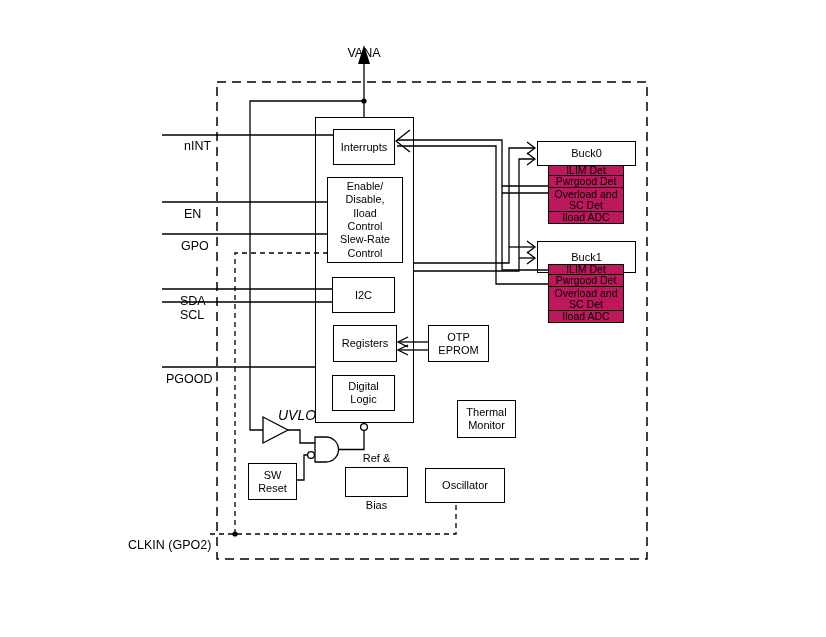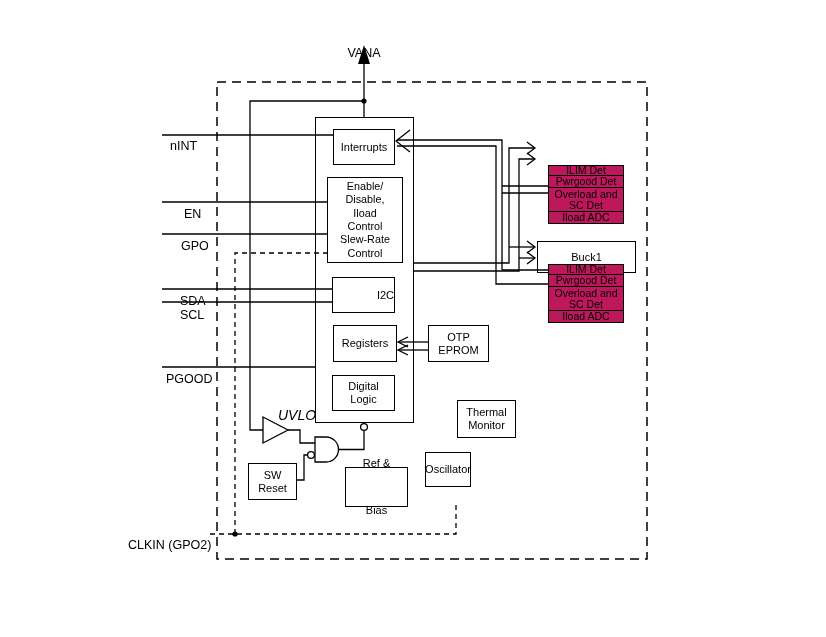--- a/index.html
+++ b/index.html
@@ -36,21 +36,21 @@
 
   <div class="blk" style="left:327px;top:177px;width:76px;height:86px;font-size:10.8px;line-height:13.4px;">
     <span>Enable/</span>
     <span>Disable,</span>
     <span>Iload</span>
     <span>Control</span>
     <span>Slew-Rate</span>
     <span>Control</span>
   </div>
 
-  <div class="blk" style="left:332px;top:277px;width:63px;height:36px;align-items:flex-end;">
+  <div class="blk" style="left:332px;top:277px;width:63px;height:36px;">
     <span>I2C</span>
   </div>
 
   <div class="blk" style="left:333px;top:325px;width:64px;height:37px;">
     <span>Registers</span>
   </div>
 
   <div class="blk" style="left:332px;top:375px;width:63px;height:36px;">
     <span>Digital</span>
     <span>Logic</span>
@@ -59,34 +59,37 @@
   <div class="blk" style="left:428px;top:325px;width:61px;height:37px;">
     <span>OTP</span>
     <span>EPROM</span>
   </div>
 
   <div class="blk" style="left:425px;top:400px;width:59px;height:38px;margin-left:32px;">
     <span>Thermal</span>
     <span>Monitor</span>
   </div>
 
-  <div class="blk" style="left:425px;top:452px;width:46px;height:35px;justify-content:center;">
+  <div class="blk" style="left:425px;top:468px;width:80px;height:35px;justify-content:center;">
     <span>Oscillator</span>
   </div>
 
-  <div class="blk" style="left:345px;top:467px;width:63px;height:40px;gap:34px;">
+  <div class="blk" style="left:345px;top:467px;width:63px;height:30px;gap:34px;">
     <span>Ref &amp;</span>
     <span>Bias</span>
   </div>
 
   <div class="blk" style="left:248px;top:463px;width:49px;height:37px;">
     <span>SW</span>
     <span>Reset</span>
   </div>
 
+  <div class="blk" style="left:537px;top:141px;width:99px;height:25px;">
+    <span>Buck0</span>
+  </div>
   <div class="sub-rows" style="left:548px;top:166px;width:76px;">
     <div class="sub-row" style="height:12px;">
         <span>ILIM Det</span>
       </div>
     <div class="sub-row" style="height:13px;">
         <span>Pwrgood Det</span>
       </div>
     <div class="sub-row" style="height:26px;">
         <span style="width:70px;">Overload and SC Det</span>
       </div>
@@ -107,21 +110,21 @@
       </div>
     <div class="sub-row" style="height:26px;">
         <span style="width:70px;">Overload and SC Det</span>
       </div>
     <div class="sub-row" style="height:13px;">
         <span>Iload ADC</span>
       </div>
   </div>
 
   <div class="pin-label" style="left:338px;top:26px;width:52px;text-align:center;">VANA</div>
-  <div class="pin-label" style="left:170px;top:119px;">nINT</div>
+  <div class="pin-label" style="left:184px;top:119px;">nINT</div>
   <div class="pin-label" style="left:184px;top:187px;">EN</div>
   <div class="pin-label" style="left:181px;top:219px;">GPO</div>
   <div class="pin-label" style="left:180px;top:274px;text-align:right;">SDA</div>
   <div class="pin-label" style="left:180px;top:288px;">SCL</div>
   <div class="pin-label" style="left:166px;top:352px;">PGOOD</div>
   <div class="pin-label" style="left:128px;top:518px;">CLKIN (GPO2)</div>
   <div class="pin-label" style="left:278px;top:388px;font-size:14px;font-style:italic;">UVLO</div>
 
   <svg class="wires" width="826" height="637" viewBox="0 0 826 637" fill="none" stroke="#000" stroke-width="1.3">
 

